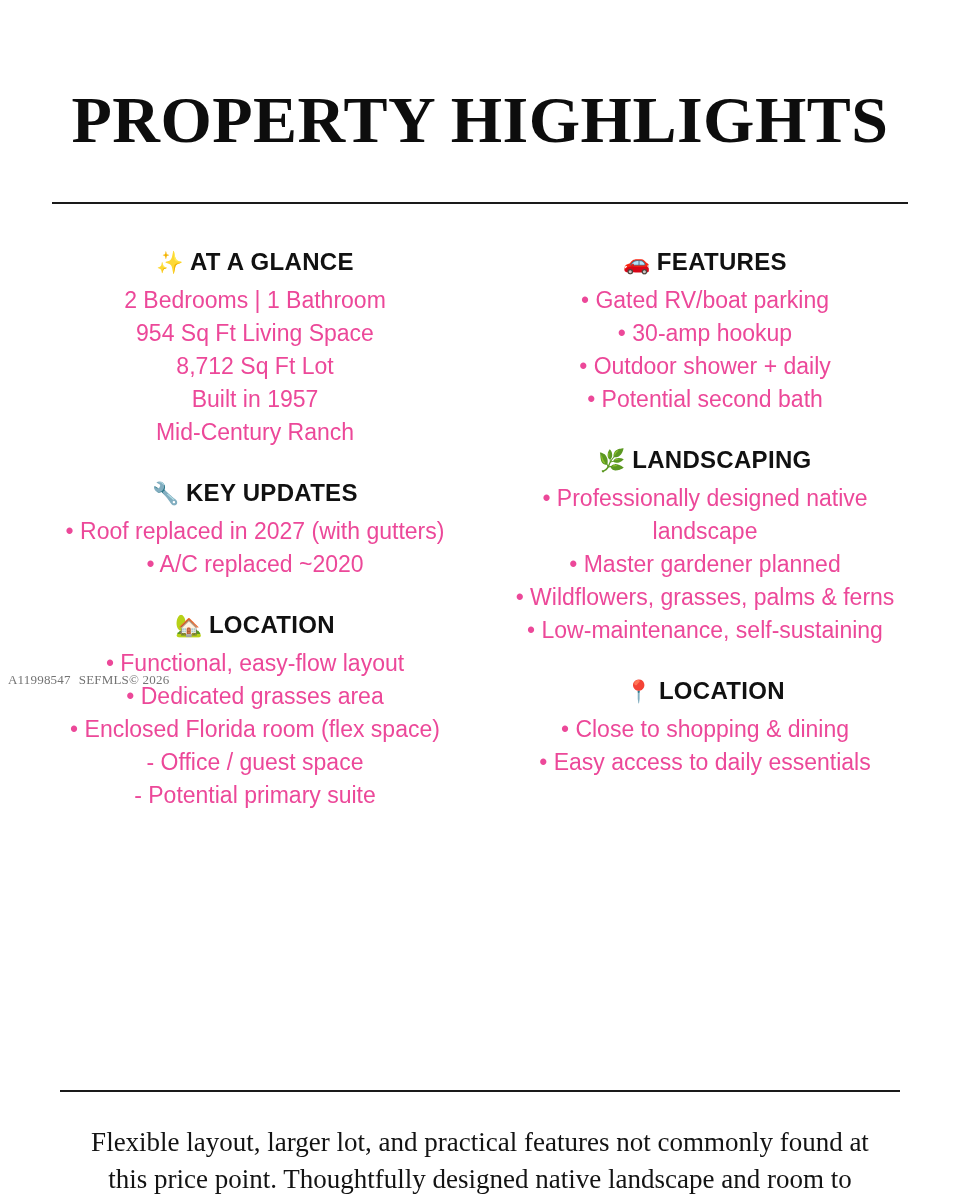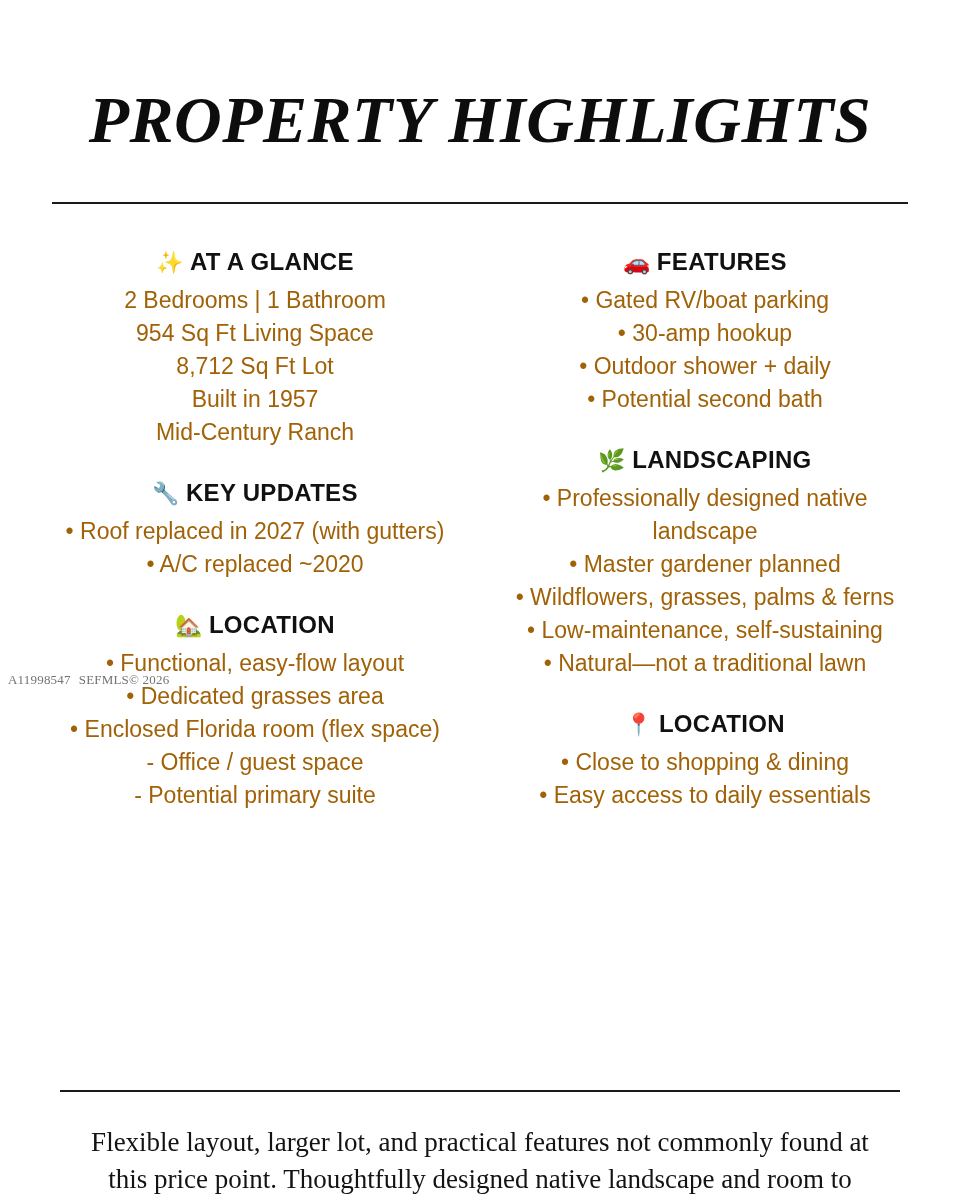--- a/index.html
+++ b/index.html
@@ -25,21 +25,20 @@
   }
 
   .title {
     font-family: "Liberation Serif", serif;
     font-weight: bold;
     font-size: 66px;
     letter-spacing: 0.5px;
     text-align: center;
     margin-top: 82px;
     color: #0d0d0d;
-    font-style: italic;
   }
 
   .rule-top {
     border-top: 2px solid #1a1a1a;
     margin: 40px 0 0 0;
   }
 
   .columns {
     display: flex;
     margin-top: 44px;
@@ -63,21 +62,21 @@
     display: block;
     color: #111;
   }
   .section-head .emoji {
     font-family: "DejaVu Sans", sans-serif;
     font-weight: normal;
     font-size: 22px;
     margin-right: 6px;
   }
 
-  .lines { font-size: 23px; line-height: 33px; color: #a16207; }
+  .lines { font-size: 23px; line-height: 33px; color: #ec4899; }
   .line { display: block; }
 
   .rule-bottom {
     border-top: 2px solid #1a1a1a;
     position: absolute;
     left: 60px;
     right: 60px;
     top: 1008px;
   }
 
@@ -172,21 +171,20 @@
 
       <div class="section">
         <div class="section-head">
           <span class="emoji">🌿</span><span>LANDSCAPING</span>
         </div>
         <div class="lines">
           <span class="line">• Professionally designed native landscape</span>
           <span class="line">• Master gardener planned</span>
           <span class="line">• Wildflowers, grasses, palms &amp; ferns</span>
           <span class="line">• Low-maintenance, self-sustaining</span>
-          <span class="line">• Natural—not a traditional lawn</span>
         </div>
       </div>
 
       <div class="section">
         <div class="section-head">
           <span class="emoji">📍</span><span>LOCATION</span>
         </div>
         <div class="lines">
           <span class="line">• Close to shopping &amp; dining</span>
           <span class="line">• Easy access to daily essentials</span>

